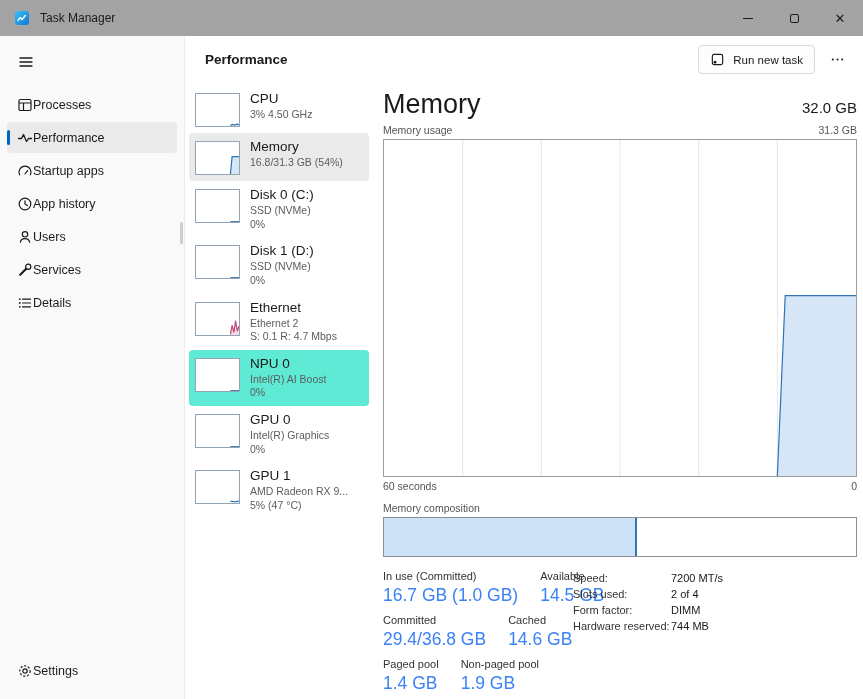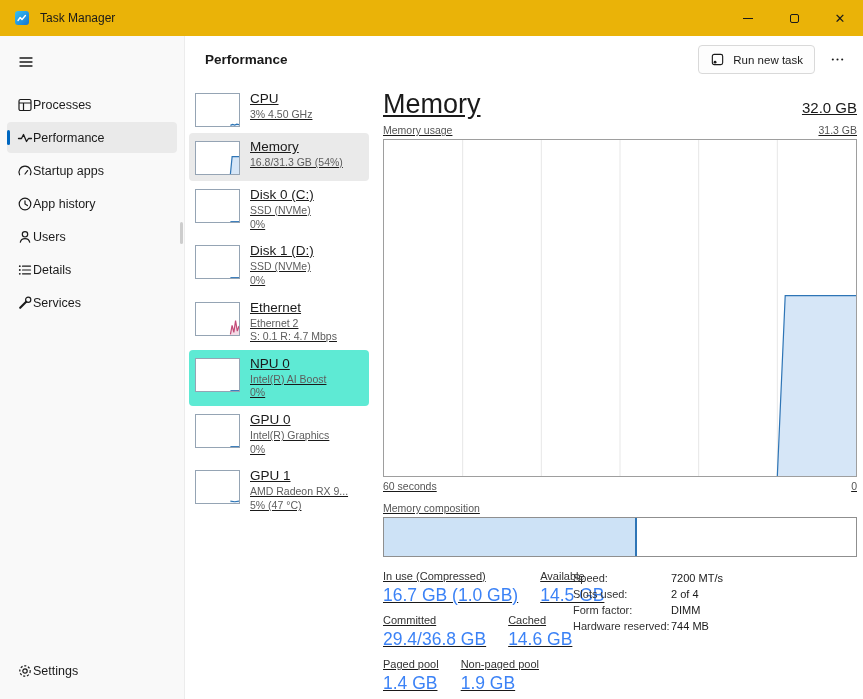--- a/index.html
+++ b/index.html
@@ -2,21 +2,21 @@
 <html><head>
 <meta charset="utf-8">
 <style>
   * { margin:0; padding:0; box-sizing:border-box; }
   html,body { width:863px; height:699px; }
   body { font-family:"Liberation Sans", sans-serif; background:#fff; color:#1a1a1a; overflow:hidden; }
   :root { --accent:#0067c0; }
   .window { width:863px; height:699px; display:flex; flex-direction:column; background:#fbfbfb; }
 
   
-  .titlebar { height:36px; flex:0 0 auto; display:flex; align-items:center; justify-content:space-between; background:#eab308; }
+  .titlebar { height:36px; flex:0 0 auto; display:flex; align-items:center; justify-content:space-between; background:#a3a3a3; }
   .titlebar-left { display:flex; align-items:center; gap:10px; padding-left:14px; }
   .app-logo { width:16px; height:16px; }
   .app-title { font-size:12px; color:#1a1a1a; }
   .window-controls { display:flex; height:100%; }
   .win-btn { width:46px; height:100%; display:flex; align-items:center; justify-content:center; background:transparent; border:none; cursor:default; }
   .glyph-min { width:10px; height:1px; background:#1a1a1a; }
   .glyph-max { width:9px; height:9px; border:1px solid #1a1a1a; border-radius:2px; }
   .glyph-close { font-size:13px; line-height:1; color:#1a1a1a; }
 
   
@@ -36,21 +36,21 @@
   
   .content { flex:1; display:flex; flex-direction:column; background:#fff; min-width:0; }
   .content-header { height:47px; flex:0 0 auto; display:flex; align-items:center; padding:0 12px 0 20px; }
   .content-title { font-size:13.5px; font-weight:700; }
   .header-actions { margin-left:auto; display:flex; align-items:center; gap:8px;justify-content:space-between; }
   .run-task-btn { display:flex; align-items:center; gap:8px; font-size:11.5px; color:#1a1a1a; padding:6px 11px; background:#fdfdfd; border:1px solid #d9d9d9; border-radius:4px; }
   .btn-icon { width:15px; height:15px; }
   .btn-icon svg { width:100%; height:100%; }
   .more-btn { width:28px; height:26px; border:none; background:transparent; border-radius:4px; display:flex; align-items:center; justify-content:center; color:#1a1a1a; }
 
-  .content-body { flex:1; display:flex; min-height:0;text-decoration:underline; }
+  .content-body { flex:1; display:flex; min-height:0; }
 
   
   .perf-list { width:188px; flex:0 0 auto; padding:2px 4px; overflow:hidden; }
   .perf-item { display:flex; gap:10px; padding:6px 6px; border-radius:4px; align-items:flex-start; }
   .perf-item.selected { background:#eaeaea; }
   .perf-item.hovered { background:#5eead4; }
   .thumb { width:45px; height:34px; border:1px solid #95a4b4; background:#fff; flex:0 0 auto; position:relative; overflow:hidden; margin-top:2px; }
   .thumb svg { position:absolute; inset:0; width:100%; height:100%; }
   .perf-text { min-width:0; }
   .perf-name { font-size:13.5px; margin-bottom:2px; white-space:nowrap; }
@@ -167,38 +167,38 @@
           <svg viewBox="0 0 16 16" fill="none" stroke="currentColor" stroke-width="1.2">
               <circle cx="8" cy="5.3" r="2.7"></circle>
               <path d="M3.2 13.6a4.9 4.9 0 0 1 9.6 0"></path>
             </svg>
         </span>
         <span>Users</span>
       </div>
 
       <div class="nav-item">
         <span class="nav-icon">
+          <svg viewBox="0 0 16 16" fill="none" stroke="currentColor">
+              <circle cx="11.2" cy="4.8" r="2.6" stroke-width="1.2"></circle>
+              <path d="M9.2 6.8L3.2 12.8" stroke-width="2.1" stroke-linecap="round"></path>
+            </svg>
+        </span>
+        <span>Services</span>
+      </div>
+
+      <div class="nav-item">
+        <span class="nav-icon">
           <svg viewBox="0 0 16 16" fill="none" stroke="currentColor" stroke-width="1.2" stroke-linecap="round">
               <path d="M5.5 4.2h8M5.5 8h8M5.5 11.8h8"></path>
               <circle cx="2.8" cy="4.2" r="0.9" fill="currentColor" stroke="none"></circle>
               <circle cx="2.8" cy="8" r="0.9" fill="currentColor" stroke="none"></circle>
               <circle cx="2.8" cy="11.8" r="0.9" fill="currentColor" stroke="none"></circle>
             </svg>
         </span>
         <span>Details</span>
-      </div>
-
-      <div class="nav-item">
-        <span class="nav-icon">
-          <svg viewBox="0 0 16 16" fill="none" stroke="currentColor">
-              <circle cx="11.2" cy="4.8" r="2.6" stroke-width="1.2"></circle>
-              <path d="M9.2 6.8L3.2 12.8" stroke-width="2.1" stroke-linecap="round"></path>
-            </svg>
-        </span>
-        <span>Services</span>
       </div>
 
       <div class="sidebar-spacer"></div>
 
       <div class="nav-item">
         <span class="nav-icon">
           <svg viewBox="0 0 16 16" fill="none" stroke="currentColor" stroke-width="1.2">
               <circle cx="8" cy="8" r="2.2"></circle>
               <circle cx="8" cy="8" r="5.2" stroke-dasharray="2.1 1.75"></circle>
             </svg>
@@ -379,21 +379,21 @@
           </div>
 
           <div class="comp-label">Memory composition</div>
           <div class="comp-bar">
             <div class="comp-fill" style="width: 53.7%;"></div>
           </div>
 
           <div class="stats">
             <div class="stat-row">
               <div class="stat-cell">
-                <div class="stat-label">In use (Compressed)</div>
+                <div class="stat-label">In use (Committed)</div>
                 <div class="stat-value">16.7 GB (1.0 GB)</div>
               </div>
               <div class="stat-cell">
                 <div class="stat-label">Available</div>
                 <div class="stat-value">14.5 GB</div>
               </div>
             </div>
             <div class="stat-row">
               <div class="stat-cell">
                 <div class="stat-label">Committed</div>

